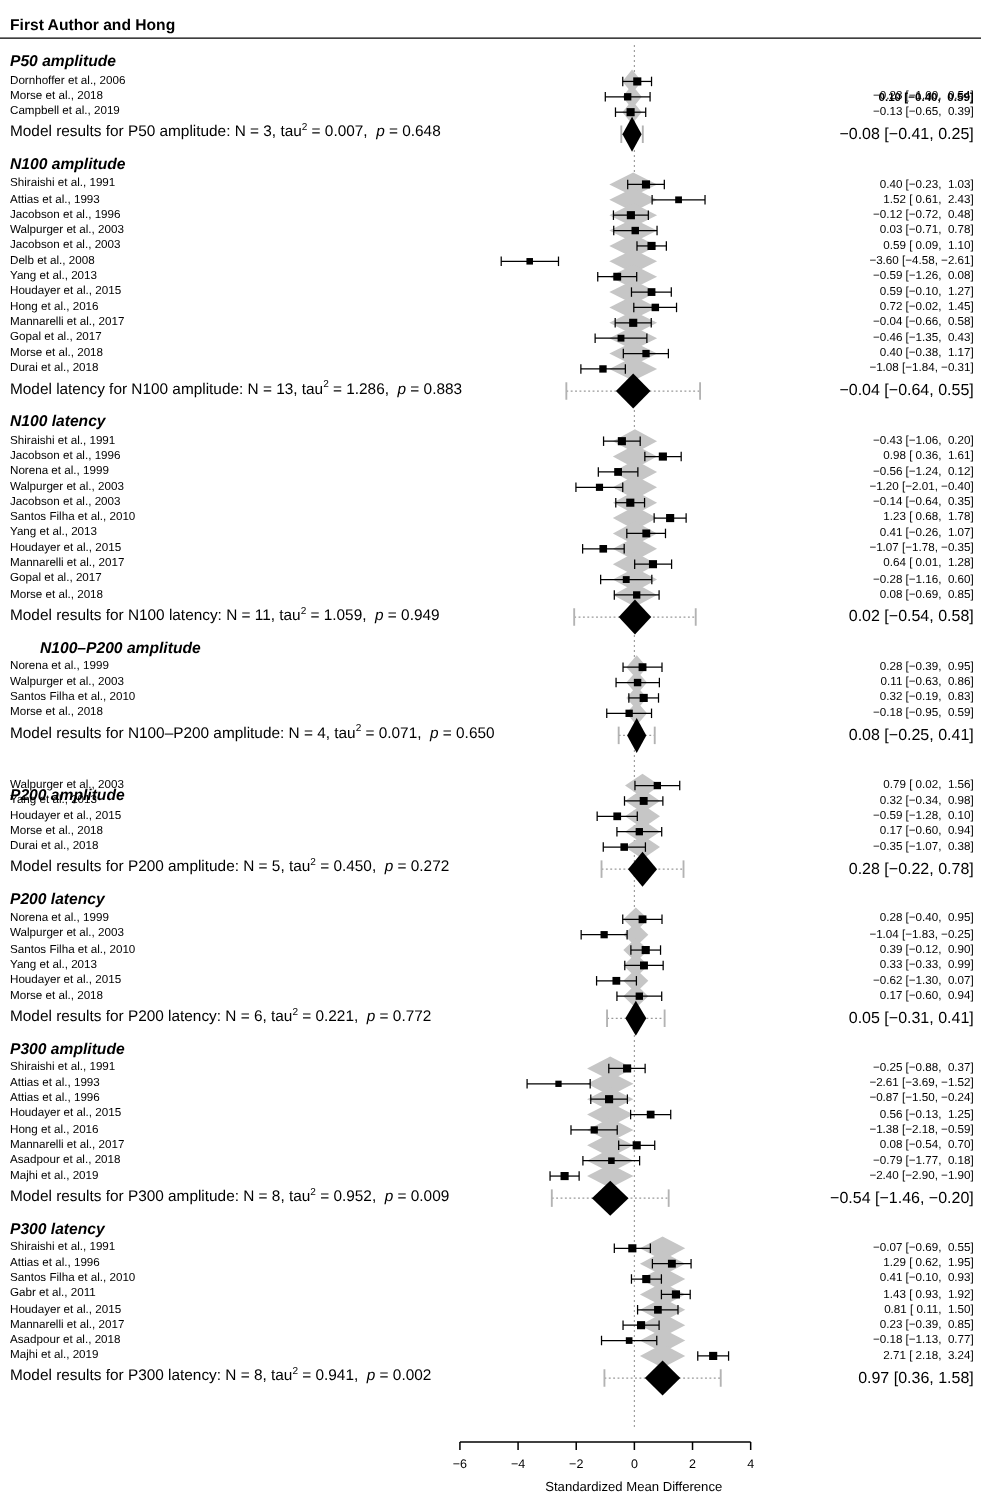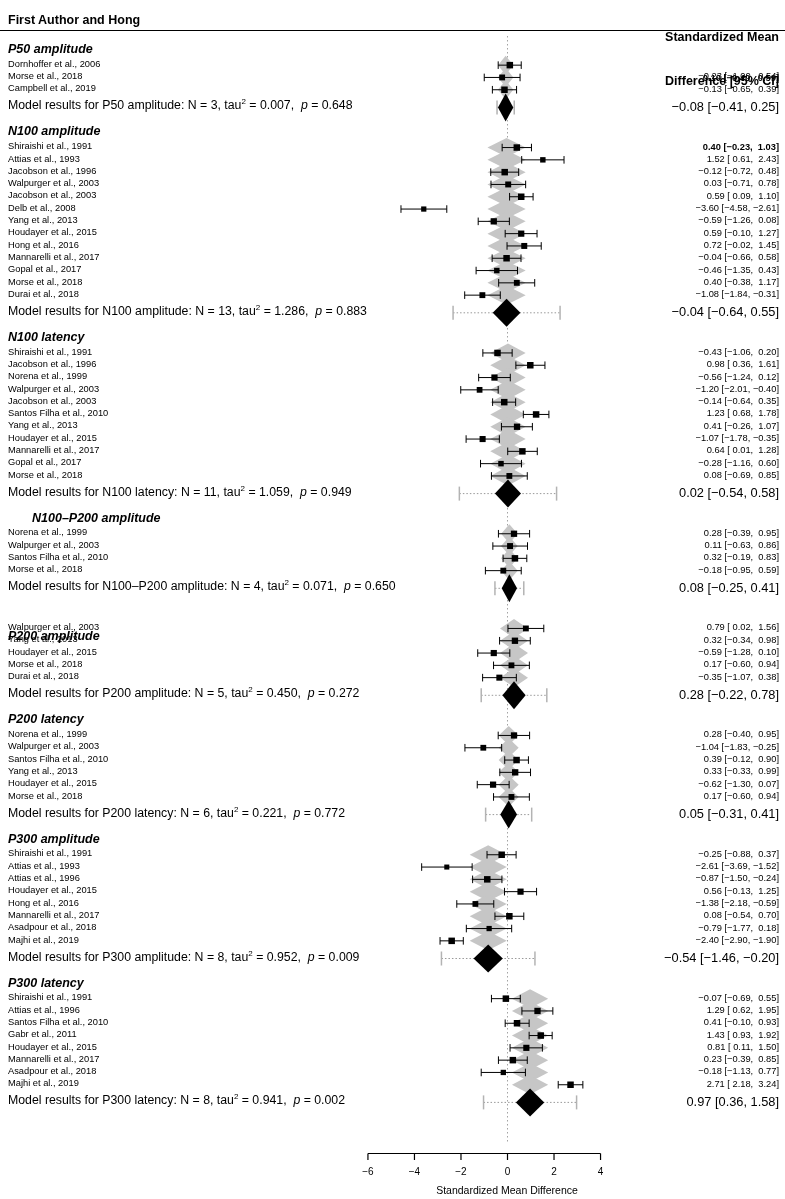--- a/index.html
+++ b/index.html
@@ -19,24 +19,20 @@
   .model-label i{font-style:italic;}
   .model-ci{position:absolute;right:6px;font-size:12.8px;text-align:right;white-space:pre;}
   .tick-label{position:absolute;font-size:10px;transform:translateX(-50%);white-space:pre;}
   .axis-title{position:absolute;top:1184px;left:507px;font-size:10.5px;transform:translateX(-50%);white-space:pre;}
 </style>
 </head>
 <body>
 
 <div id="figure">
   <div class="col-header-left">First Author and Hong</div>
-  <div class="col-header-right">
-    <div>Standardized Mean</div>
-    <div>Difference [95% CI]</div>
-  </div>
   <div class="header-rule"></div>
   <svg id="plot-svg" width="785" height="1199" viewBox="0 0 785 1199">
       <line x1="507.5" y1="36" x2="507.5" y2="1143" stroke="#999999" stroke-width="0.9" stroke-dasharray="1.5 2.5"></line>
       <polygon points="497.90197155953115,65.15 505.6392,55.650000000000006 513.3764284404689,65.15 505.6392,74.65" fill="#c6c6c6"></polygon>
       <polygon points="497.90197155953115,77.45 505.6392,67.95 513.3764284404689,77.45 505.6392,86.95" fill="#c6c6c6"></polygon>
       <polygon points="497.90197155953115,89.75 505.6392,80.25 513.3764284404689,89.75 505.6392,99.25" fill="#c6c6c6"></polygon>
       <line x1="498.196" y1="65.15" x2="521.2234" y2="65.15" stroke="#000000" stroke-width="1"></line>
       <line x1="498.196" y1="61.35000000000001" x2="498.196" y2="68.95" stroke="#000000" stroke-width="1"></line>
       <line x1="521.2234" y1="61.35000000000001" x2="521.2234" y2="68.95" stroke="#000000" stroke-width="1"></line>
       <rect x="506.576" y="61.900000000000006" width="6.5" height="6.5" fill="#000"></rect>
@@ -368,21 +364,21 @@
       <div class="study-label" style="top: 58.85px;">Dornhoffer et al., 2006</div>
       <div class="ci-text" style="top: 73px; font-weight: bold;">0.10 [−0.40,  0.59]</div>
       <div class="study-label" style="top: 71.15px;">Morse et al., 2018</div>
       <div class="ci-text" style="top: 71.45px;">−0.23 [−1.00,  0.54]</div>
       <div class="study-label" style="top: 83.45px;">Campbell et al., 2019</div>
       <div class="ci-text" style="top: 83.75px;">−0.13 [−0.65,  0.39]</div>
       <div class="model-label" style="top: 98.4px;"><span>Model results for P50 amplitude: N = 3, tau</span><sup>2</sup><span> = 0.007,  </span><i>p</i><span> = 0.648</span></div>
       <div class="model-ci" style="top: 98.9px;">−0.08 [−0.41, 0.25]</div>
       <div class="section-label" style="top: 124.4px;">N100 amplitude</div>
       <div class="study-label" style="top: 141.25px;">Shiraishi et al., 1991</div>
-      <div class="ci-text" style="top: 141.55px; font-weight: bold;">0.40 [−0.23,  1.03]</div>
+      <div class="ci-text" style="top: 141.55px;">0.40 [−0.23,  1.03]</div>
       <div class="study-label" style="top: 153.55px;">Attias et al., 1993</div>
       <div class="ci-text" style="top: 153.85px;">1.52 [ 0.61,  2.43]</div>
       <div class="study-label" style="top: 165.85px;">Jacobson et al., 1996</div>
       <div class="ci-text" style="top: 166.15px;">−0.12 [−0.72,  0.48]</div>
       <div class="study-label" style="top: 178.15px;">Walpurger et al., 2003</div>
       <div class="ci-text" style="top: 178.45px;">0.03 [−0.71,  0.78]</div>
       <div class="study-label" style="top: 190.45px;">Jacobson et al., 2003</div>
       <div class="ci-text" style="top: 190.75px;">0.59 [ 0.09,  1.10]</div>
       <div class="study-label" style="top: 202.75px;">Delb et al., 2008</div>
       <div class="ci-text" style="top: 203.05px;">−3.60 [−4.58, −2.61]</div>
@@ -393,21 +389,21 @@
       <div class="study-label" style="top: 239.65px;">Hong et al., 2016</div>
       <div class="ci-text" style="top: 239.95px;">0.72 [−0.02,  1.45]</div>
       <div class="study-label" style="top: 251.95px;">Mannarelli et al., 2017</div>
       <div class="ci-text" style="top: 252.25px;">−0.04 [−0.66,  0.58]</div>
       <div class="study-label" style="top: 264.25px;">Gopal et al., 2017</div>
       <div class="ci-text" style="top: 264.55px; text-align: right;">−0.46 [−1.35,  0.43]</div>
       <div class="study-label" style="top: 276.55px;">Morse et al., 2018</div>
       <div class="ci-text" style="top: 276.85px;">0.40 [−0.38,  1.17]</div>
       <div class="study-label" style="top: 288.85px;">Durai et al., 2018</div>
       <div class="ci-text" style="top: 289.15px;">−1.08 [−1.84, −0.31]</div>
-      <div class="model-label" style="top: 303.8px;"><span>Model results for N100 amplitude: N = 13, tau</span><sup>2</sup><span> = 1.286,  </span><i>p</i><span> = 0.883</span></div>
+      <div class="model-label" style="top: 303.8px;"><span>Model latency for N100 amplitude: N = 13, tau</span><sup>2</sup><span> = 1.286,  </span><i>p</i><span> = 0.883</span></div>
       <div class="model-ci" style="top: 304.3px;">−0.04 [−0.64, 0.55]</div>
       <div class="section-label" style="top: 329.8px;">N100 latency</div>
       <div class="study-label" style="top: 346.65px;">Shiraishi et al., 1991</div>
       <div class="ci-text" style="top: 346.95px;">−0.43 [−1.06,  0.20]</div>
       <div class="study-label" style="top: 358.95px;">Jacobson et al., 1996</div>
       <div class="ci-text" style="top: 359.25px;">0.98 [ 0.36,  1.61]</div>
       <div class="study-label" style="top: 371.25px;">Norena et al., 1999</div>
       <div class="ci-text" style="top: 371.55px;">−0.56 [−1.24,  0.12]</div>
       <div class="study-label" style="top: 383.55px;">Walpurger et al., 2003</div>
       <div class="ci-text" style="top: 383.85px;">−1.20 [−2.01, −0.40]</div>

